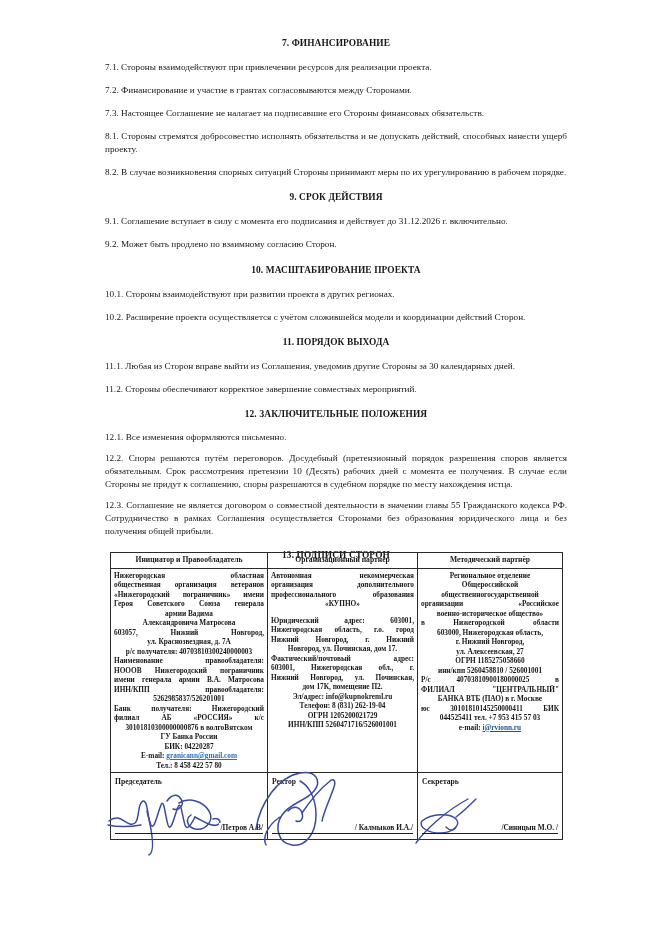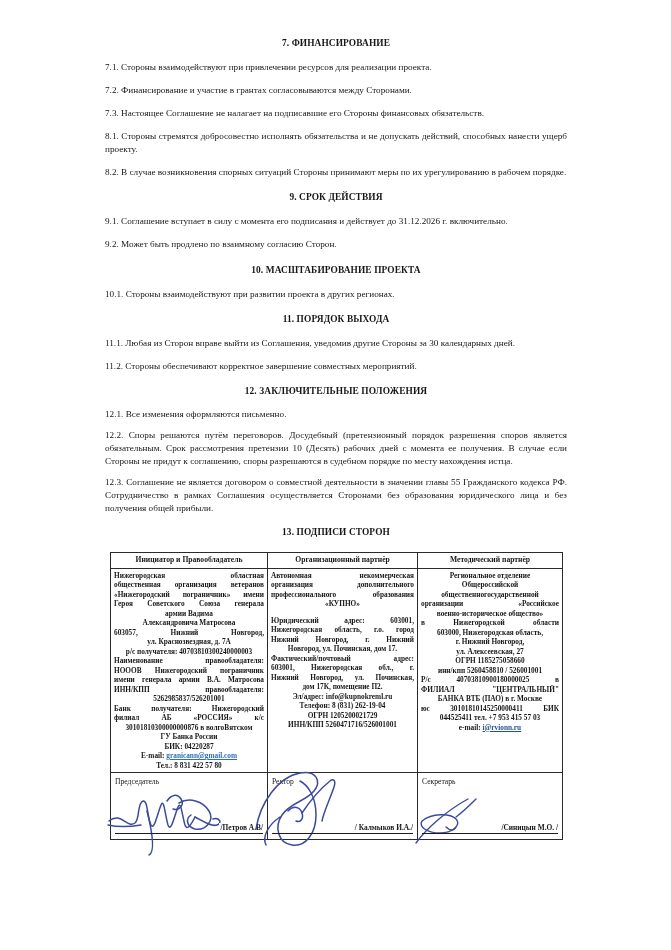--- a/index.html
+++ b/index.html
@@ -91,21 +91,21 @@
 
   
   .sign-row td {
     height: 62px;
     position: relative;
     padding: 4px 4px 0 4px;
     vertical-align: top;
   }
   .role-label {
     font-size: 7.6px;
-    font-weight: normal;
+    font-weight: bold;
     display: block;
   }
   .sig-line {
     position: absolute;
     left: 4px;
     right: 4px;
     bottom: 5px;
     height: 0;
     border-bottom: 1px solid #1d1d1d;
   }
@@ -139,20 +139,21 @@
 
     <p class="clause">8.1. Стороны стремятся добросовестно исполнять обязательства и не допускать действий, способных нанести ущерб проекту.</p>
     <p class="clause">8.2. В случае возникновения спорных ситуаций Стороны принимают меры по их урегулированию в рабочем порядке.</p>
 
     <h2 class="section-heading">9. СРОК ДЕЙСТВИЯ</h2>
     <p class="clause">9.1. Соглашение вступает в силу с момента его подписания и действует до 31.12.2026 г. включительно.</p>
     <p class="clause">9.2. Может быть продлено по взаимному согласию Сторон.</p>
 
     <h2 class="section-heading">10. МАСШТАБИРОВАНИЕ ПРОЕКТА</h2>
     <p class="clause">10.1. Стороны взаимодействуют при развитии проекта в других регионах.</p>
+    <p class="clause">10.2. Расширение проекта осуществляется с учётом сложившейся модели и координации действий Сторон.</p>
 
     <h2 class="section-heading">11. ПОРЯДОК ВЫХОДА</h2>
     <p class="clause">11.1. Любая из Сторон вправе выйти из Соглашения, уведомив другие Стороны за 30 календарных дней.</p>
     <p class="clause">11.2. Стороны обеспечивают корректное завершение совместных мероприятий.</p>
 
     <h2 class="section-heading">12. ЗАКЛЮЧИТЕЛЬНЫЕ ПОЛОЖЕНИЯ</h2>
     <p class="clause tight">12.1. Все изменения оформляются письменно.</p>
     <p class="clause tight">12.2. Споры решаются путём переговоров. Досудебный (претензионный порядок разрешения споров является обязательным. Срок рассмотрения претензии 10 (Десять) рабочих дней с момента ее получения. В случае если Стороны не придут к соглашению, споры разрешаются в судебном порядке по месту нахождения истца.</p>
     <p class="clause tight">12.3. Соглашение не является договором о совместной деятельности в значении главы 55 Гражданского кодекса РФ. Сотрудничество в рамках Соглашения осуществляется Сторонами без образования юридического лица и без получения общей прибыли.</p>
 
@@ -189,21 +190,21 @@
           <span class="cell-line just">НОООВ Нижегородский пограничник</span>
           <span class="cell-line just">имени генерала армии В.А. Матросова</span>
           <span class="cell-line just">ИНН/КПП правообладателя:</span>
           <span class="cell-line plain">5262985837/526201001</span>
           <span class="cell-line just">Банк получателя: Нижегородский</span>
           <span class="cell-line just">филиал АБ «РОССИЯ» к/с</span>
           <span class="cell-line plain">30101810300000000876 в волгоВятском</span>
           <span class="cell-line plain">ГУ Банка России</span>
           <span class="cell-line plain">БИК: 04220287</span>
           <span class="cell-line plain"><span>E-mail: </span><a class="maillink" href="#">granicann@gmail.com</a></span>
-          <span class="cell-line plain">Тел.: 8 831 422 57 80</span>
+          <span class="cell-line plain">Тел.: 8 458 422 57 80</span>
         </td>
 
         <td>
           <span class="cell-line just">Автономная некоммерческая</span>
           <span class="cell-line just">организация дополнительного</span>
           <span class="cell-line just">профессионального образования</span>
           <span class="cell-line plain">«КУПНО»</span>
           <span class="spacer-line"></span>
           <span class="cell-line just">Юридический адрес: 603001,</span>
           <span class="cell-line just">Нижегородская область, г.о. город</span>

